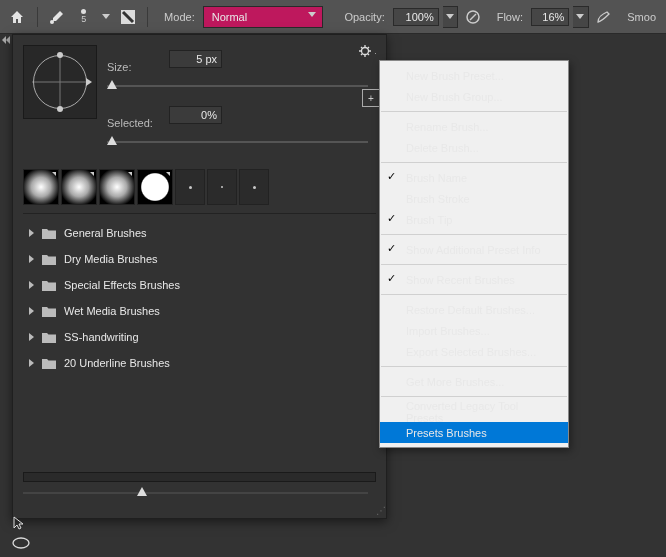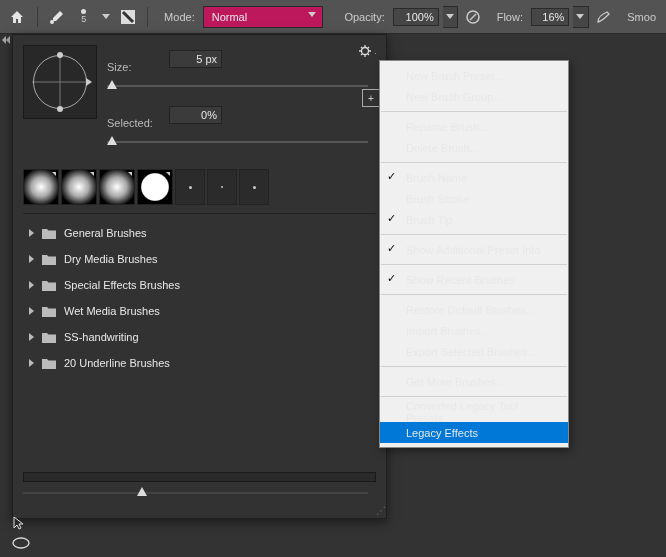--- a/index.html
+++ b/index.html
@@ -312,21 +312,21 @@
     </div>
   <div class="msep"></div>
   <div class="mi">
       <span>Get More Brushes...</span>
     </div>
   <div class="msep"></div>
   <div class="mi">
       <span>Converted Legacy Tool Presets</span>
     </div>
   <div class="mi highlight">
-      <span>Legacy Effects</span>
+      <span>Presets Brushes</span>
     </div>
 </div>
 
 <div class="bottom-ico">
   <div>
     <svg width="16" height="16" viewBox="0 0 16 16">
         <path d="M2 2 L2 13 L5 10 L7 14 L9 13 L7 9 L11 9 Z" fill="none" stroke="#ddd" stroke-width="1"></path>
       </svg>
   </div>
   <div>

